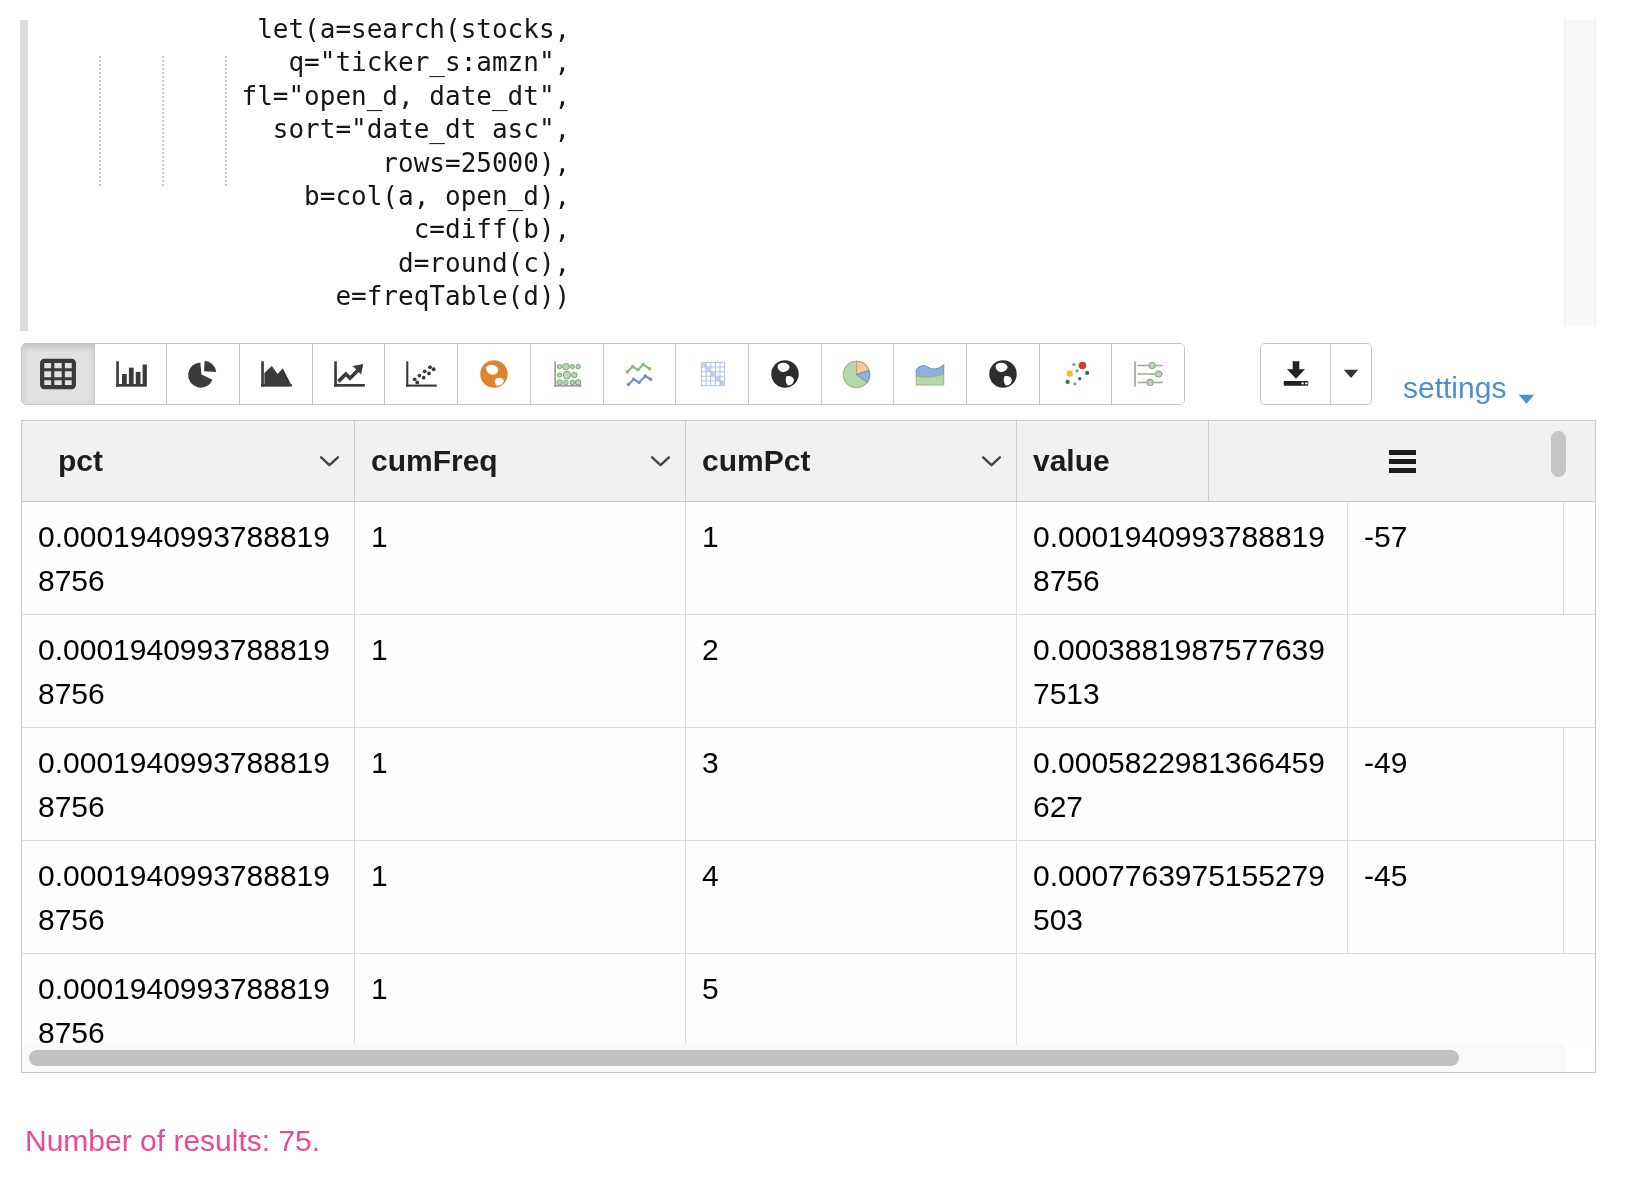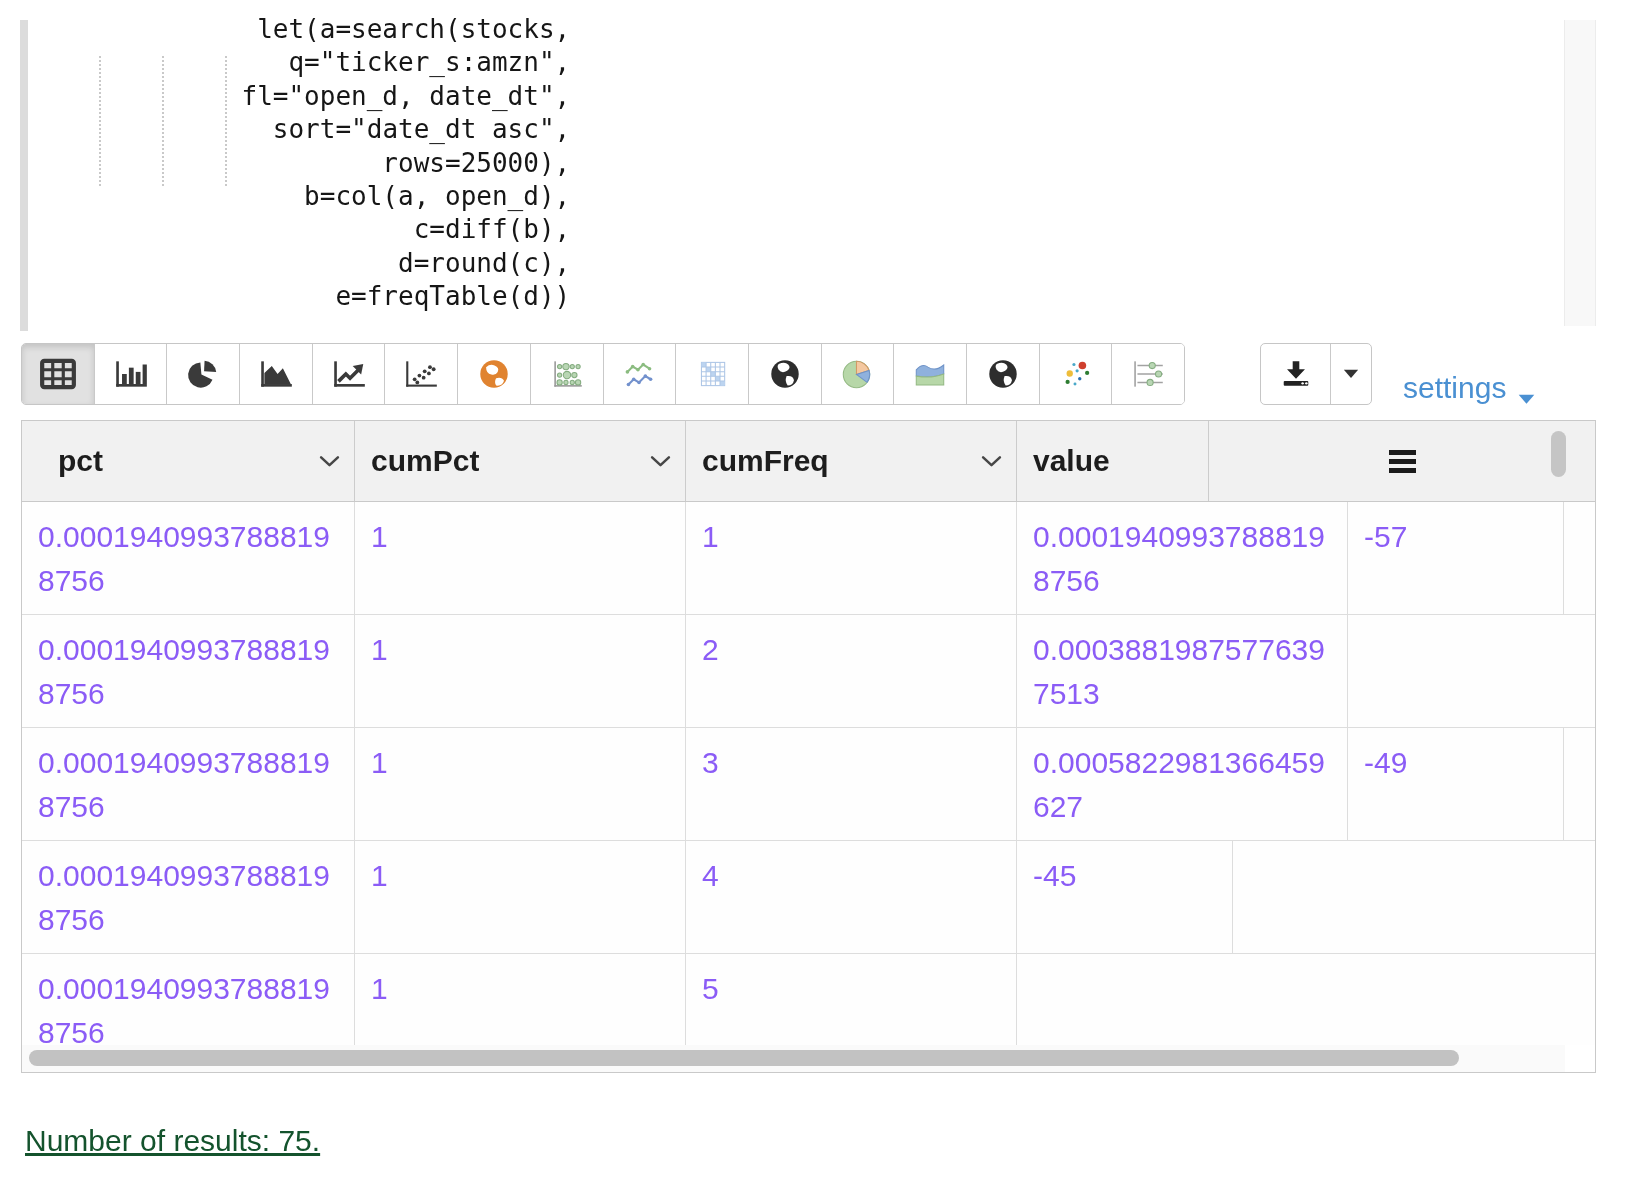--- a/index.html
+++ b/index.html
@@ -48,21 +48,21 @@
   .chev { margin-left:auto; display:flex; }
   .chev svg { width:21px; height:13px; }
   .th-menu { flex:1; display:flex; align-items:center; justify-content:center; background:#f1f1f1; cursor:pointer; }
   .hamburger { width:27px; }
   .hamburger .bar { height:5px; background:#1b1b1b; margin-bottom:4px; }
   .hamburger .bar:last-child { margin-bottom:0; }
 
   .tbody { position:relative; height:543px; overflow:hidden; }
   .tr { display:flex; height:113px; border-bottom:1px solid #dddddd; background:#fefefe; }
   .td { padding:13px 10px 0 16px; border-right:1px solid #dddddd; font-size:30px; line-height:44px;
-        color:#8b5cf6; word-break:break-all; overflow:hidden; }
+        color:#000000; word-break:break-all; overflow:hidden; }
   .tdw0 { width:333px; } .tdw1 { width:331px; } .tdw2 { width:331px; } .tdw3 { width:331px; } .tdw4 { width:216px; }
 
   .vscroll-thumb { position:absolute; left:1529px; top:10px; width:15px; height:46px;
                    border-radius:8px; background:#c5c5c5; }
   .hscroll-zone { position:absolute; left:0; bottom:0; width:1573px; height:27px; background:#fafafa; }
   .hscroll-thumb { position:absolute; left:7px; top:5px; width:1430px; height:16px;
                    border-radius:8px; background:#c2c2c2; }
   .scroll-corner { position:absolute; right:0; bottom:0; width:30px; height:27px; background:#ffffff; }
 
   
@@ -331,36 +331,36 @@
 <div class="table-widget">
   <div class="thead">
       <div class="th thw0">
         <span class="th-label">pct</span>
         <span class="chev">
           <svg viewBox="0 0 20 12">
             <path d="M2 2 L10 9.5 L18 2" stroke="#474747" stroke-width="2.4" fill="none" stroke-linecap="round" stroke-linejoin="round"></path>
           </svg>
         </span>
       </div>
+      <div class="th thw2">
+        <span class="th-label">cumFreq</span>
+        <span class="chev">
+          <svg viewBox="0 0 20 12">
+            <path d="M2 2 L10 9.5 L18 2" stroke="#474747" stroke-width="2.4" fill="none" stroke-linecap="round" stroke-linejoin="round"></path>
+          </svg>
+        </span>
+      </div>
       <div class="th thw3">
         <span class="th-label">cumPct</span>
         <span class="chev">
           <svg viewBox="0 0 20 12">
             <path d="M2 2 L10 9.5 L18 2" stroke="#474747" stroke-width="2.4" fill="none" stroke-linecap="round" stroke-linejoin="round"></path>
           </svg>
         </span>
       </div>
-      <div class="th thw2">
-        <span class="th-label">cumFreq</span>
-        <span class="chev">
-          <svg viewBox="0 0 20 12">
-            <path d="M2 2 L10 9.5 L18 2" stroke="#474747" stroke-width="2.4" fill="none" stroke-linecap="round" stroke-linejoin="round"></path>
-          </svg>
-        </span>
-      </div>
       <div class="th thw4">
         <span class="th-label">value</span>
       </div>
       <div class="th-menu">
         <div class="hamburger">
           <div class="bar"></div>
           <div class="bar"></div>
           <div class="bar"></div>
         </div>
       </div>
@@ -383,28 +383,29 @@
         <div class="td tdw0">0.00019409937888198756</div>
         <div class="td tdw1">1</div>
         <div class="td tdw2">3</div>
         <div class="td tdw3">0.0005822981366459627</div>
         <div class="td tdw4">-49</div>
       </div>
       <div class="tr">
         <div class="td tdw0">0.00019409937888198756</div>
         <div class="td tdw1">1</div>
         <div class="td tdw2">4</div>
+        <div class="td tdw3">0.0007763975155279503</div>
         <div class="td tdw4">-45</div>
       </div>
       <div class="tr">
         <div class="td tdw0">0.00019409937888198756</div>
         <div class="td tdw1">1</div>
         <div class="td tdw2">5</div>
       </div>
     </div>
   <div class="vscroll-thumb"></div>
   <div class="hscroll-zone">
     <div class="hscroll-thumb"></div>
   </div>
   <div class="scroll-corner"></div>
 </div>
 
-<div class="results-line" style="color: #14532d; text-decoration: underline;">Number of results: 75.</div>
+<div class="results-line" style="color: #ec4899;">Number of results: 75.</div>
 
 </body></html>

